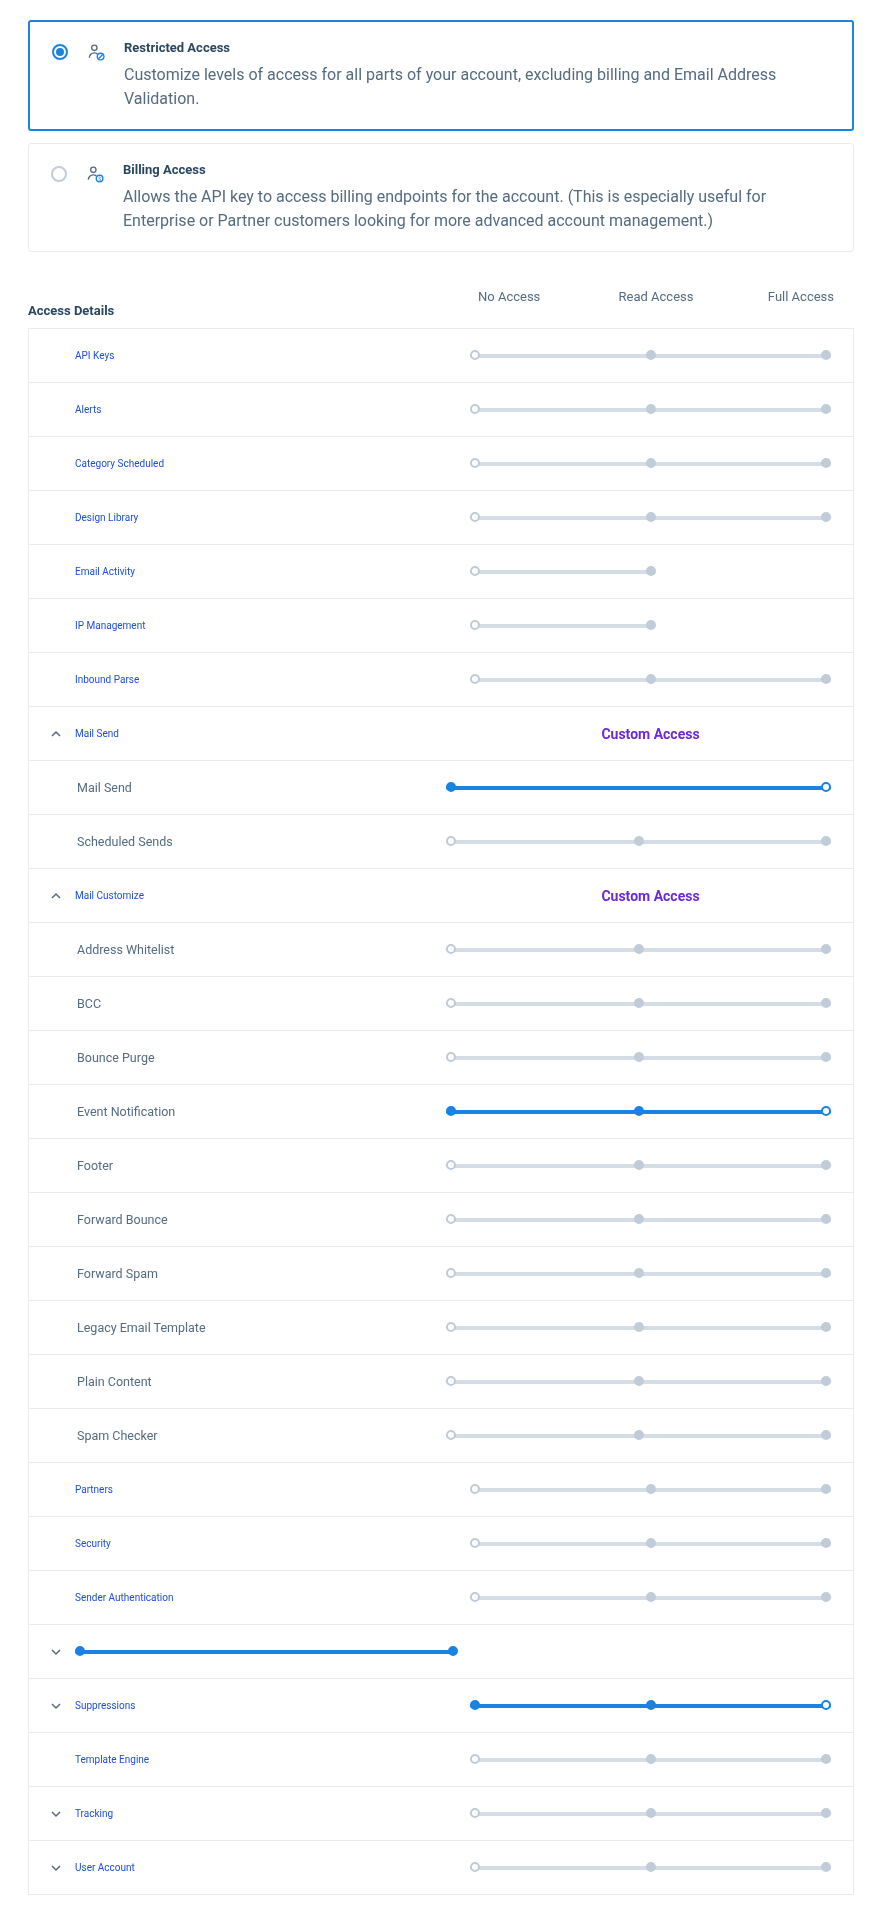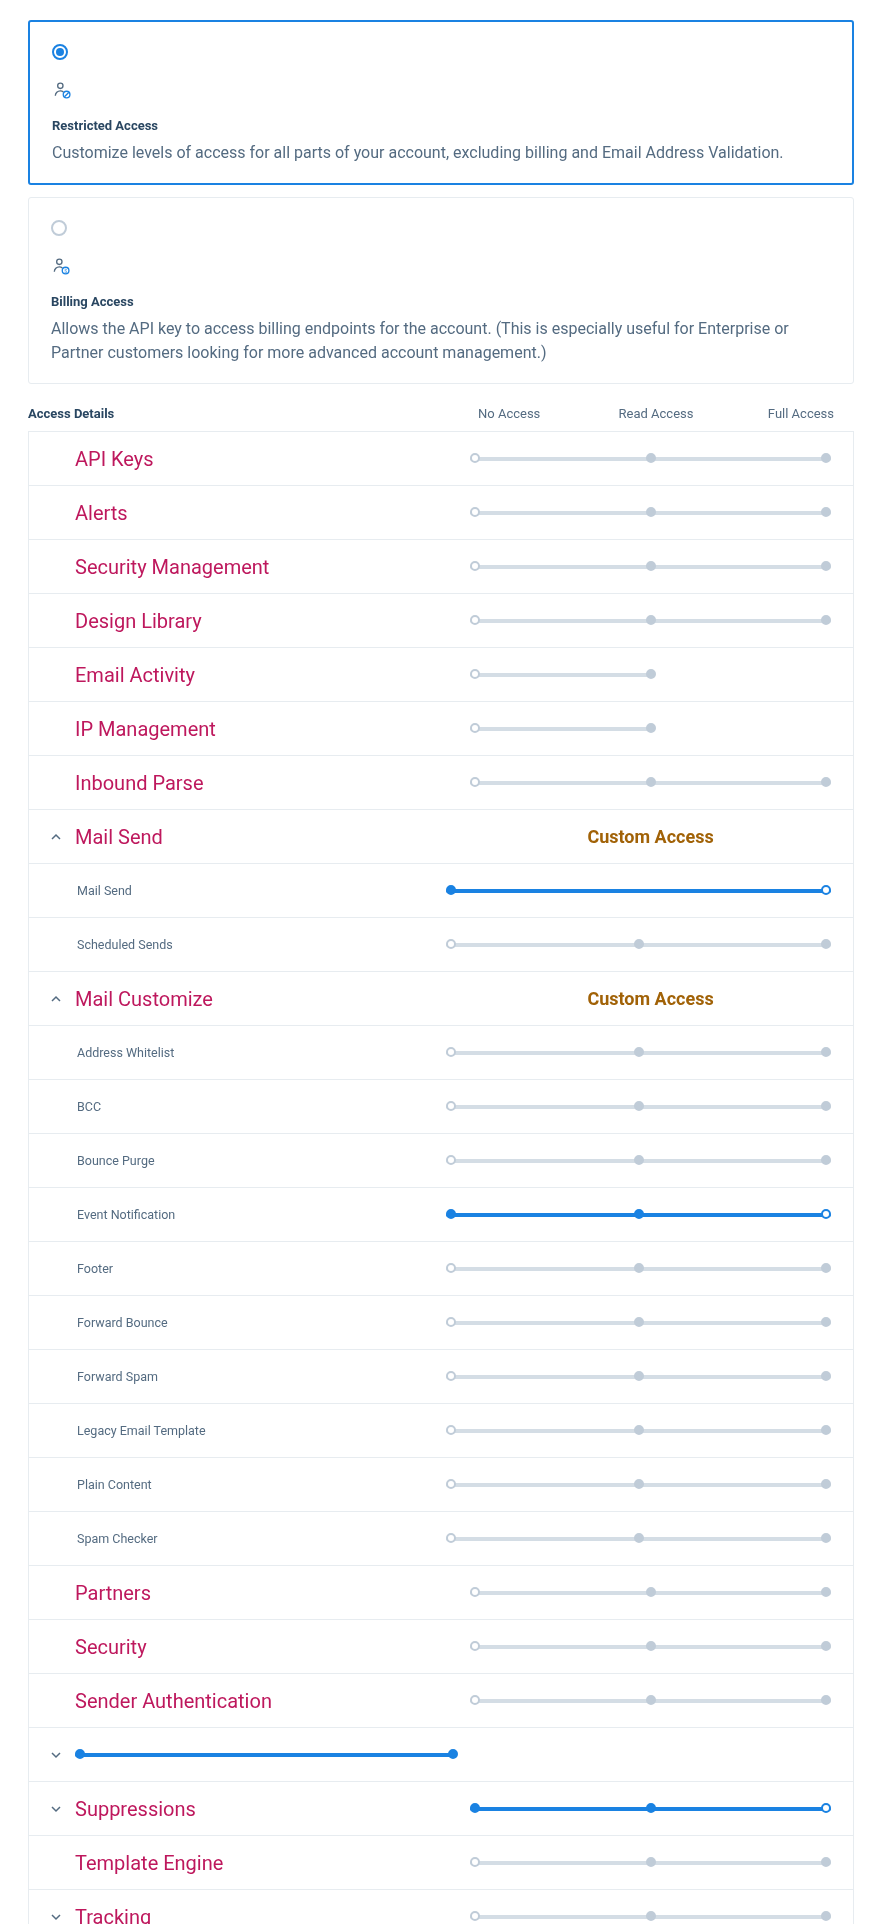--- a/index.html
+++ b/index.html
@@ -11,21 +11,20 @@
   padding: 20px 28px;
 }
 .option-card {
   border: 1px solid #e7ecf0;
   border-radius: 3px;
   padding: 18px 22px;
   margin-bottom: 12px;
   display: flex;
   align-items: flex-start;
   gap: 18px;
-  flex-direction: column;
 }
 .option-card.selected { border: 2px solid #1a82e2; }
 .radio-outer {
   width: 16px; height: 16px;
   border-radius: 50%;
   border: 2px solid #c0ccd8;
   margin-top: 4px;
   flex: 0 0 auto;
   position: relative;
 }
@@ -42,40 +41,40 @@
 .opt-body { flex: 1; }
 .opt-title { font-weight: 700; color: #294661; font-size: 13px; margin-bottom: 8px; }
 .opt-desc { color: #546b81; font-size: 16px; line-height: 1.5; }
 
 .section-header {
   display: flex;
   align-items: center;
   padding: 10px 0 10px 0;
   margin-top: 6px;
 }
-.section-title { font-weight: 700; color: #294661; font-size: 13px; flex: 0 0 430px; }
+.section-title { font-weight: 700; color: #294661; font-size: 13px; flex: 0 0 430px; margin-top: 29px; }
 .col-label { flex: 1; text-align: center; color: #546b81; font-size: 13px; }
 .col-label.first { text-align: left; padding-left: 20px; }
 .col-label.last { text-align: right; padding-right: 20px; }
 
 .table { border: 1px solid #e7ecf0; border-bottom: none; }
 .row {
   display: flex;
   align-items: center;
   border-bottom: 1px solid #e7ecf0;
   min-height: 54px;
   padding: 0 22px;
   background: #fff;
 }
 .row .expand { width: 14px; color: #546b81; cursor: pointer; margin-right: 10px; }
-.row .label { flex: 0 0 395px; color: #be185d; font-size: 20px; }
+.row .label { flex: 0 0 395px; color: #1d4ed8; font-size: 10px; }
 .row.sub .label { font-size: 12.5px; color: #546b81; padding-left: 26px; flex: 0 0 395px; }
 .row.sub { min-height: 54px; }
 .row .slider-wrap { flex: 1; display: flex; align-items: center; }
-.row .custom-label { flex: 1; text-align: center; font-weight: 700; color: #a16207; font-size: 18px; }
+.row .custom-label { flex: 1; text-align: center; font-weight: 700; color: #6d28d9; font-size: 14px; }
 
 .slider {
   position: relative;
   height: 6px;
   width: 100%;
 }
 .track { position: absolute; top: 1px; left: 0; right: 0; height: 4px; background: #d4dde5; border-radius: 2px; }
 .track.active { background: #1a82e2; }
 .dot {
   position: absolute;
@@ -156,21 +155,21 @@
         <div class="slider">
       <div class="track"></div>
       <div class="dot p0"></div>
       <div class="dot filled p1"></div>
       <div class="dot filled p2"></div>
     </div>
       </div>
   </div>
     <div class="row ">
     <span class="expand"></span>
-    <div class="label">Security Management</div>
+    <div class="label">Category Scheduled</div>
     <div class="slider-wrap">
         <div class="slider">
       <div class="track"></div>
       <div class="dot p0"></div>
       <div class="dot filled p1"></div>
       <div class="dot filled p2"></div>
     </div>
       </div>
   </div>
     <div class="row ">

